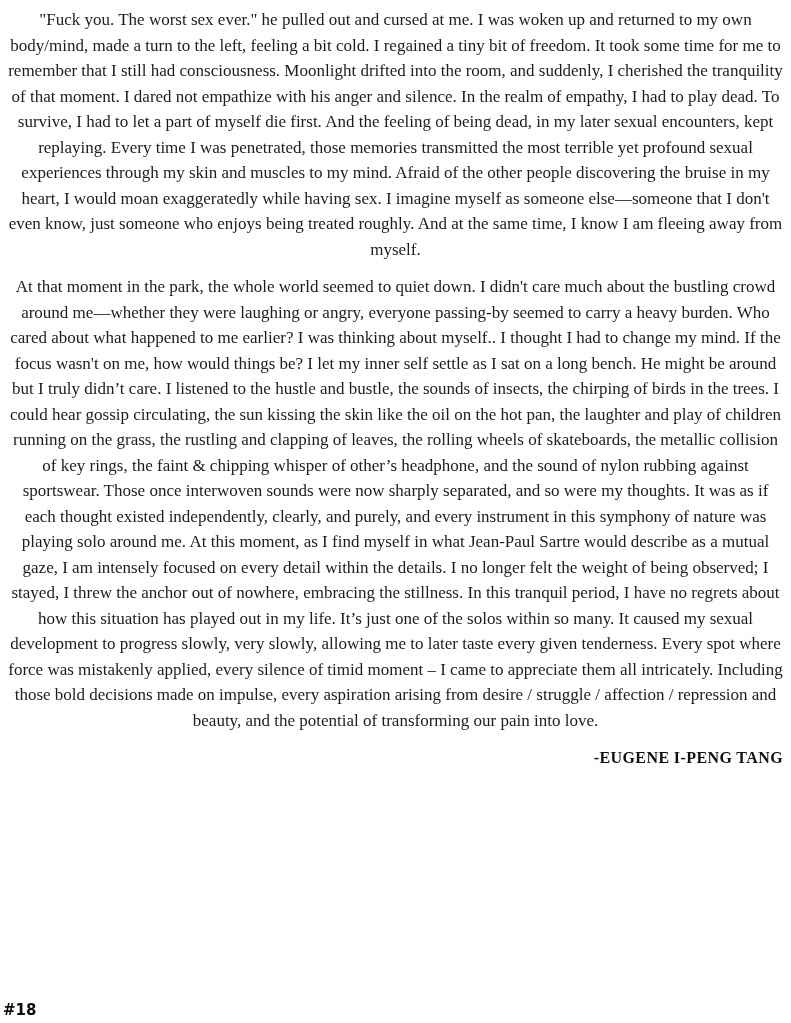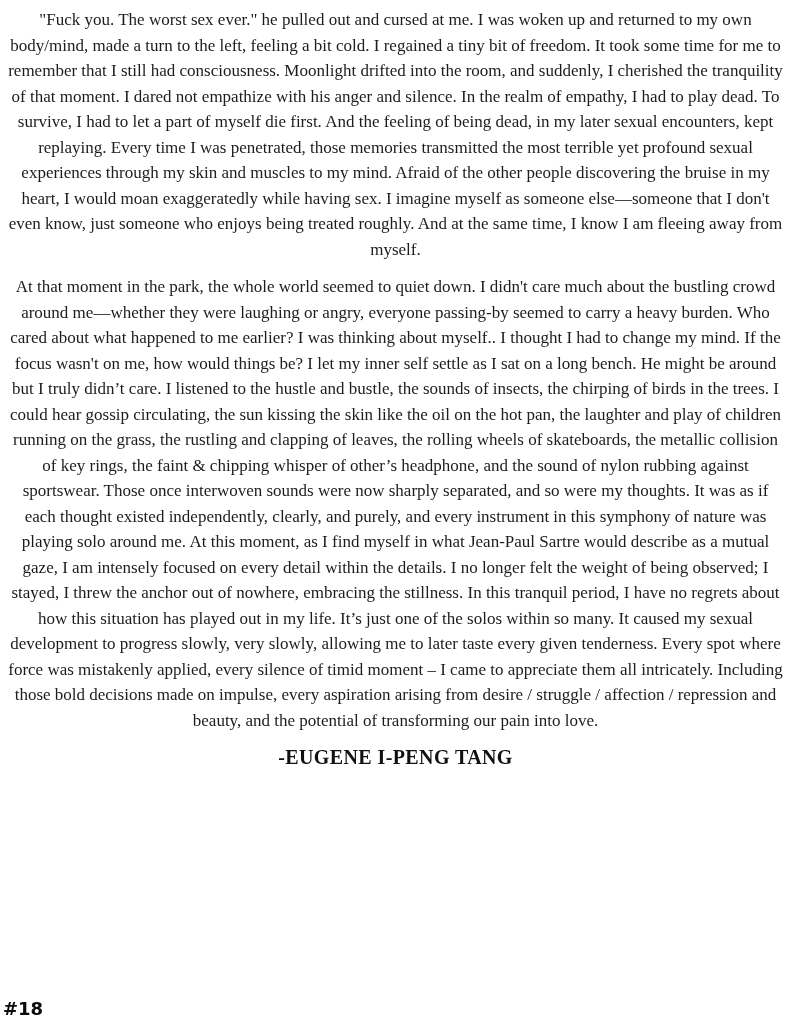--- a/index.html
+++ b/index.html
@@ -29,33 +29,33 @@
     font-family: "Liberation Serif", serif;
     font-size: 17px;
     line-height: 25.5px;
     text-align: center;
     color: #1c1c1c;
     font-weight: 400;
   }
   .attribution {
     margin: 1px 0 0 0;
     font-family: "Liberation Serif", serif;
-    font-size: 20px;
+    font-size: 16px;
     line-height: 25.5px;
-    text-align: center;
+    text-align: right;
     color: #111111;
     font-weight: 700;
     letter-spacing: 0.4px;
   }
   .page-number {
     position: absolute;
     left: 3px;
     bottom: 4px;
     font-family: "DejaVu Sans", "Liberation Sans", sans-serif;
-    font-size: 18px;
+    font-size: 15px;
     font-weight: 700;
     color: #0a0a0a;
     letter-spacing: 0px;
   }
 </style>
 </head>
 <body>
 
 <div class="page">
   <div class="essay-text">

